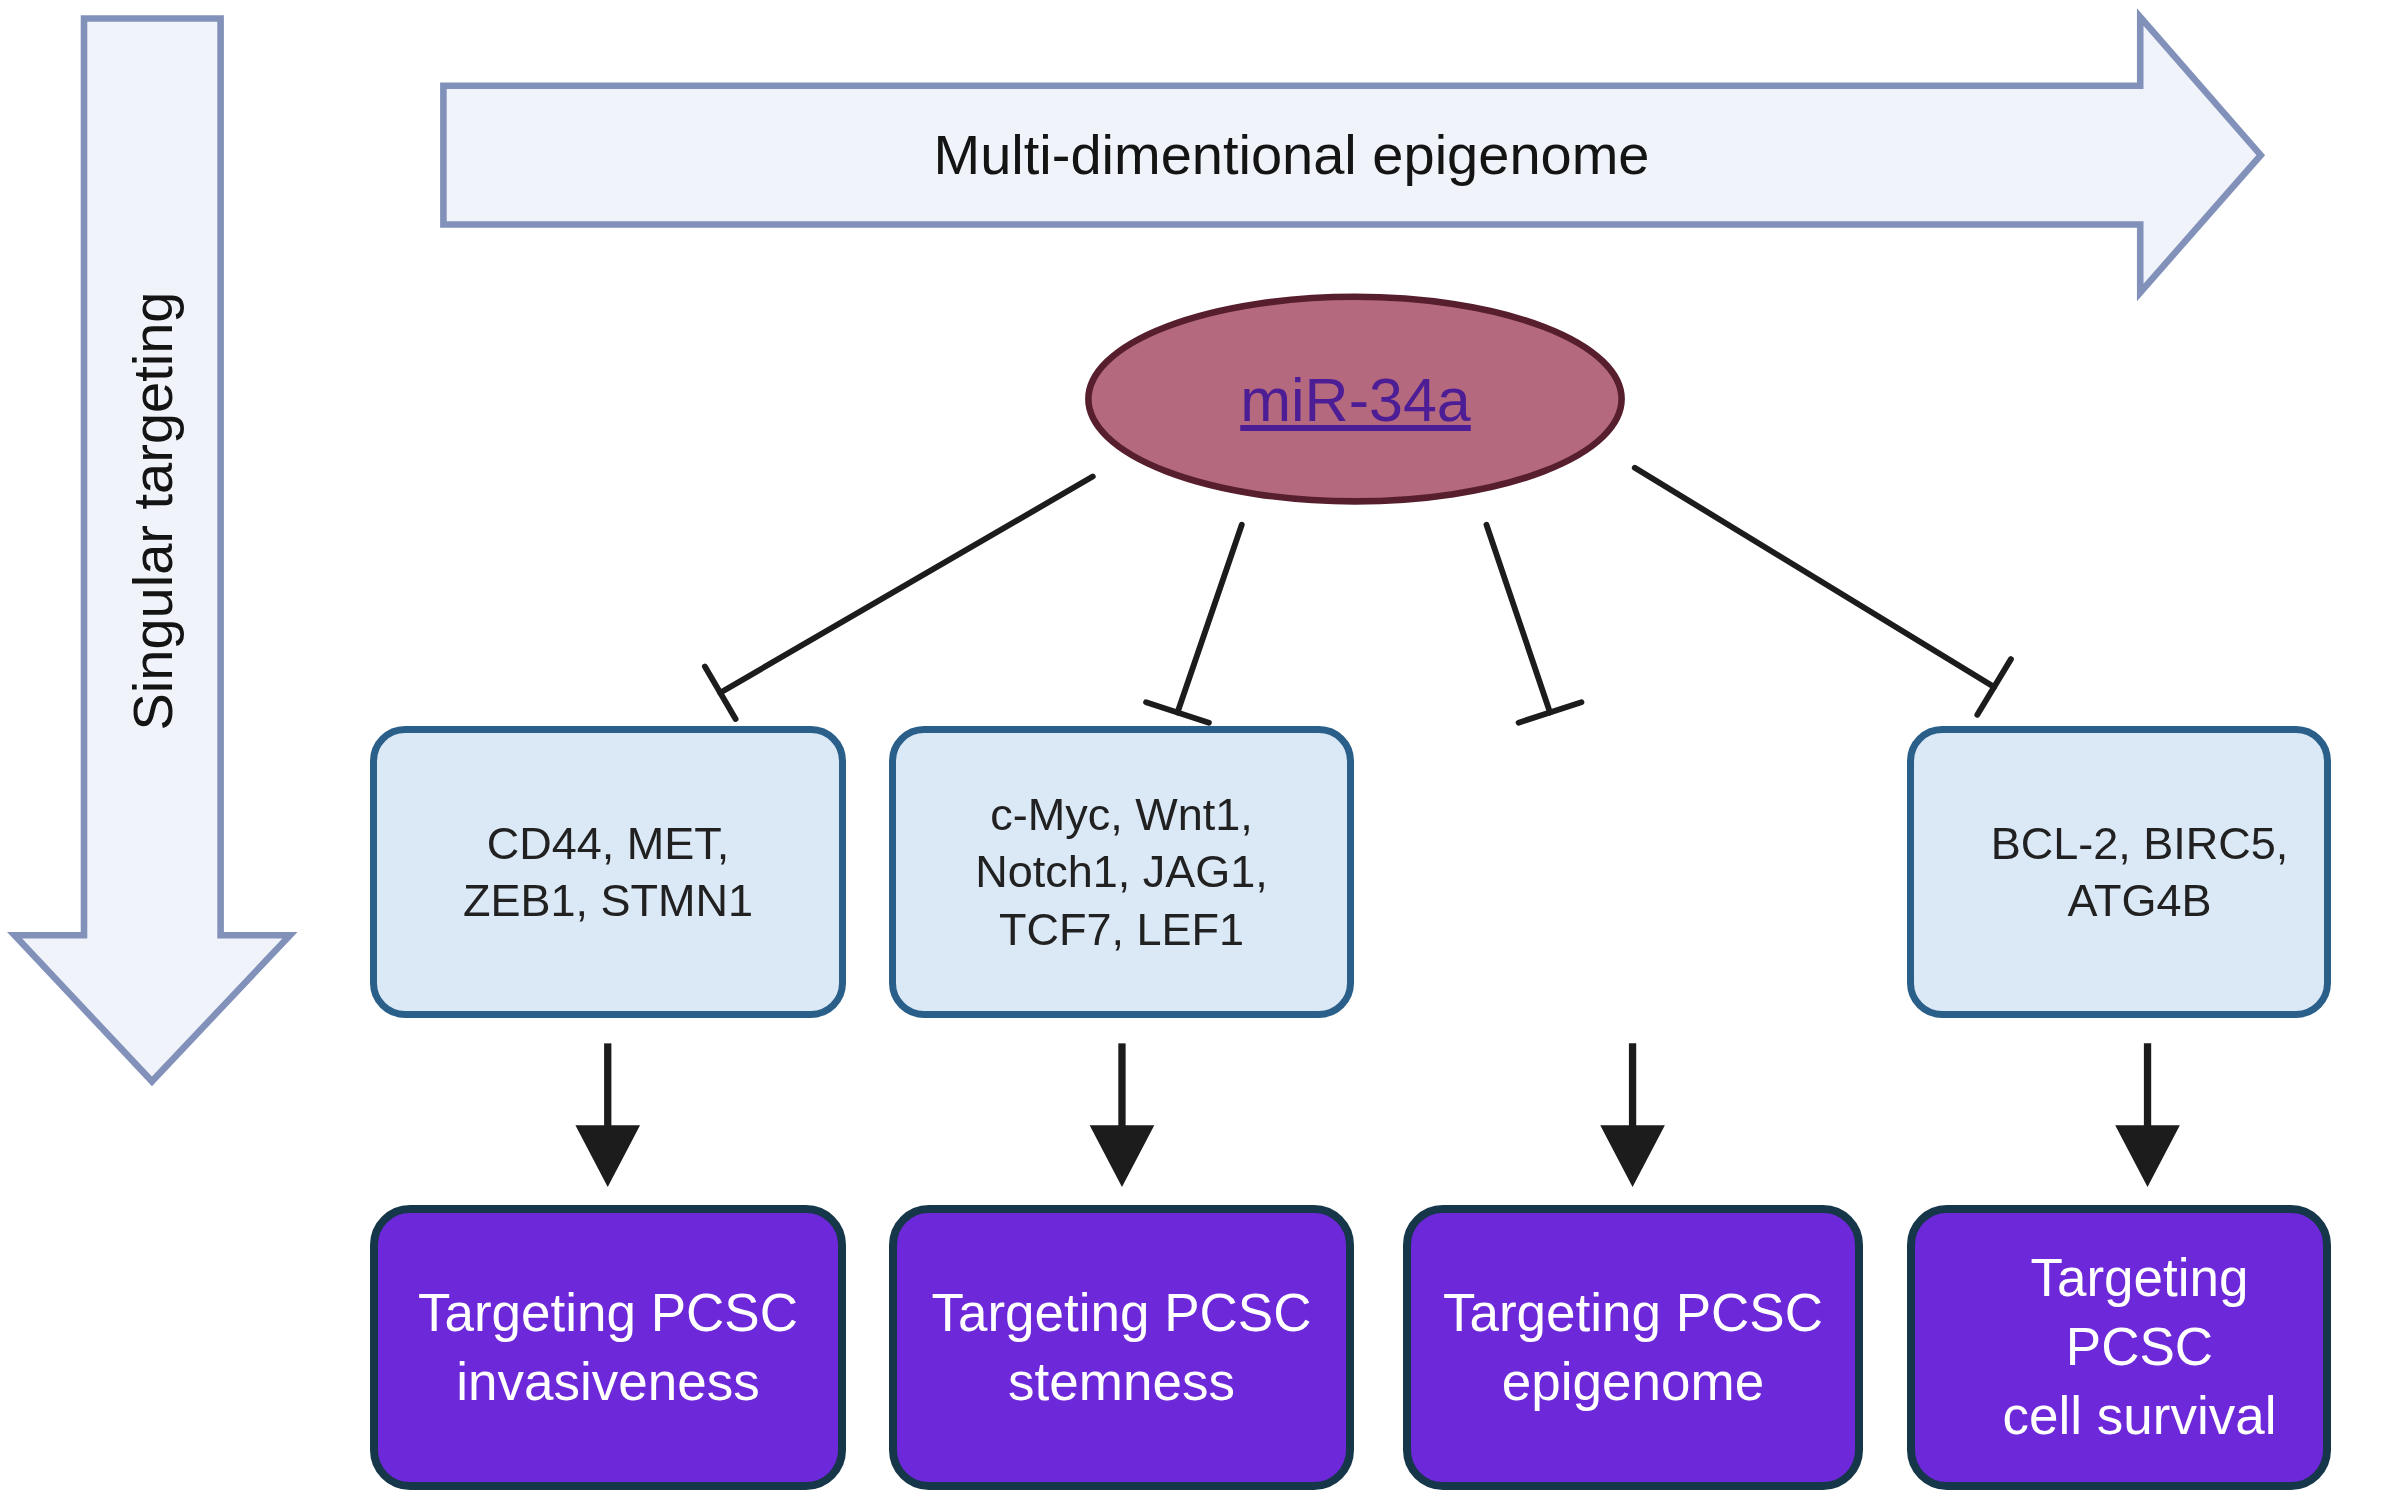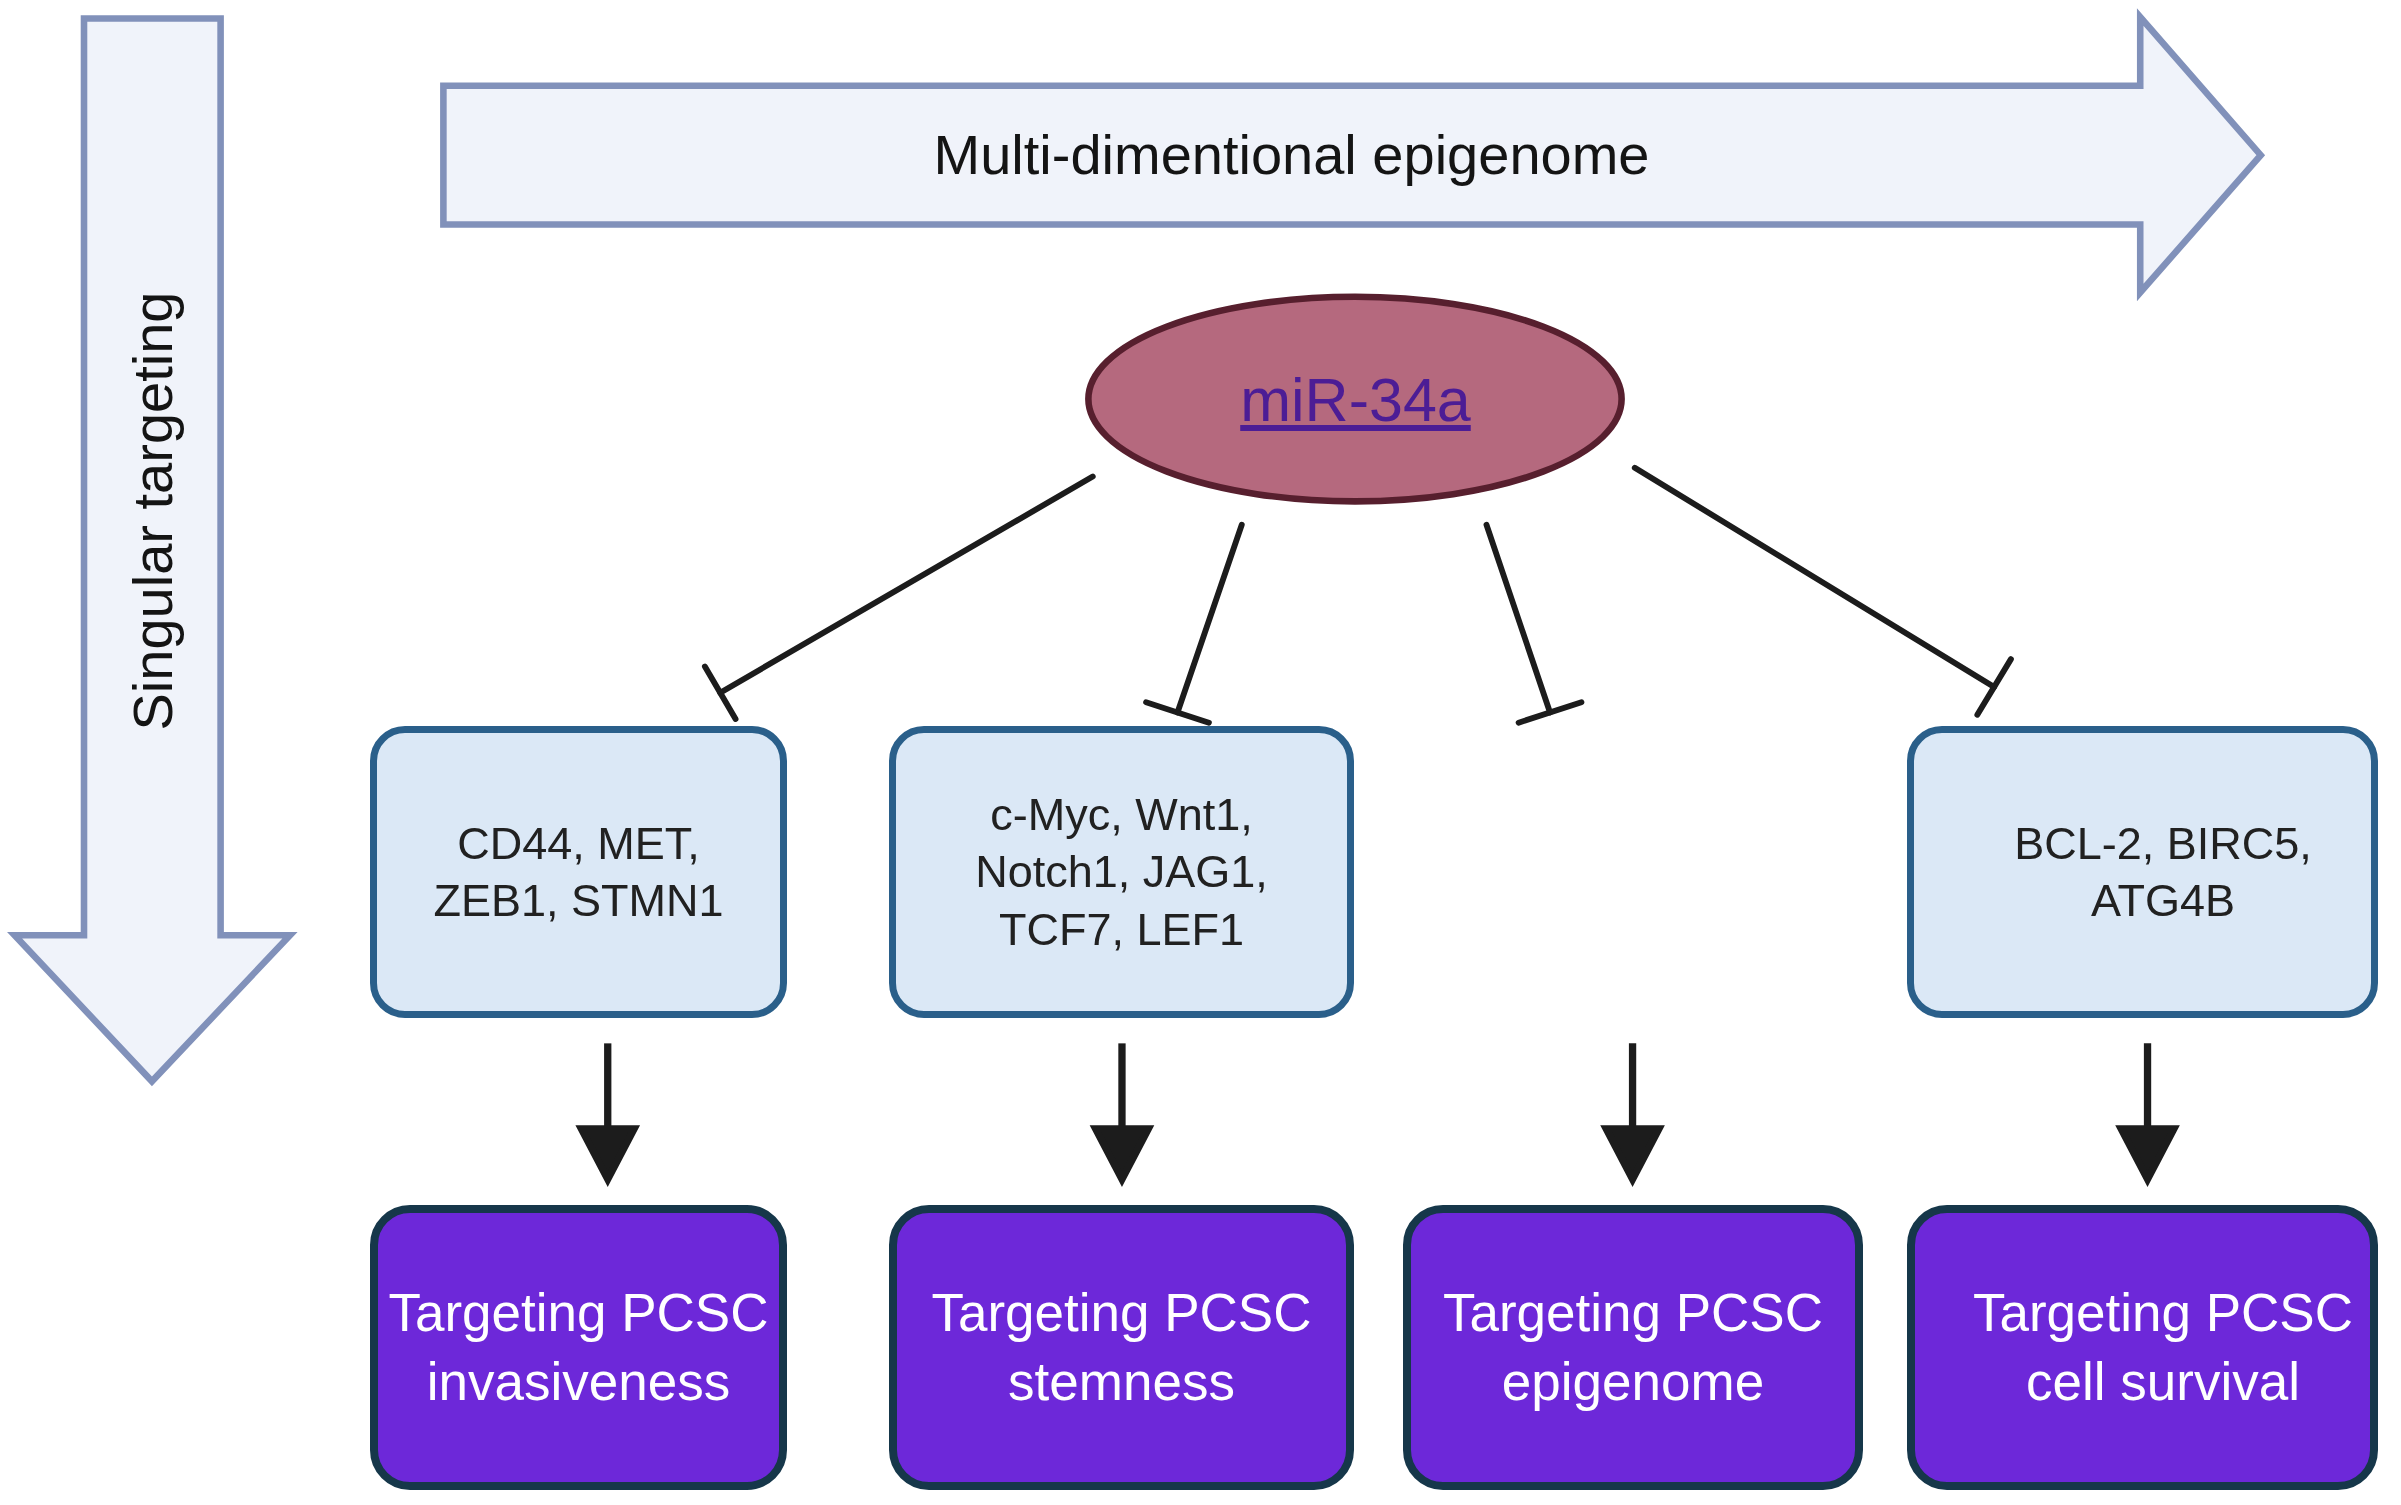--- a/index.html
+++ b/index.html
@@ -76,24 +76,24 @@
   .outcome-box {
     top: 1205px;
     height: 285px;
     background: #6d28d9;
     border: 8.8px solid #16374a;
     border-radius: 40px;
     font-size: 53px;
     line-height: 1.3;
     color: #ffffff;
   }
-  .col1 { left: 370px;  width: 417px; }
+  .col1 { left: 370px;  width: 476px; }
   .col2 { left: 889px; width: 465px; }
   .col3 { left: 1403px; width: 460px; }
-  .col4 { left: 1907px; width: 471px; padding-left: 41px; }
+  .col4 { left: 1907px; width: 424px; padding-left: 41px; }
 </style>
 </head>
 <body>
 
 <div class="canvas">
 
   <svg class="layer" width="2401" height="1506" viewBox="0 0 3287 2061">
 
     <polygon points="607,117 2930,117 2930,23 3095,212 2930,400 2930,307 607,307" stroke="#8191ba" stroke-width="9" stroke-linejoin="miter" fill="#f0f3fa"></polygon>
 

